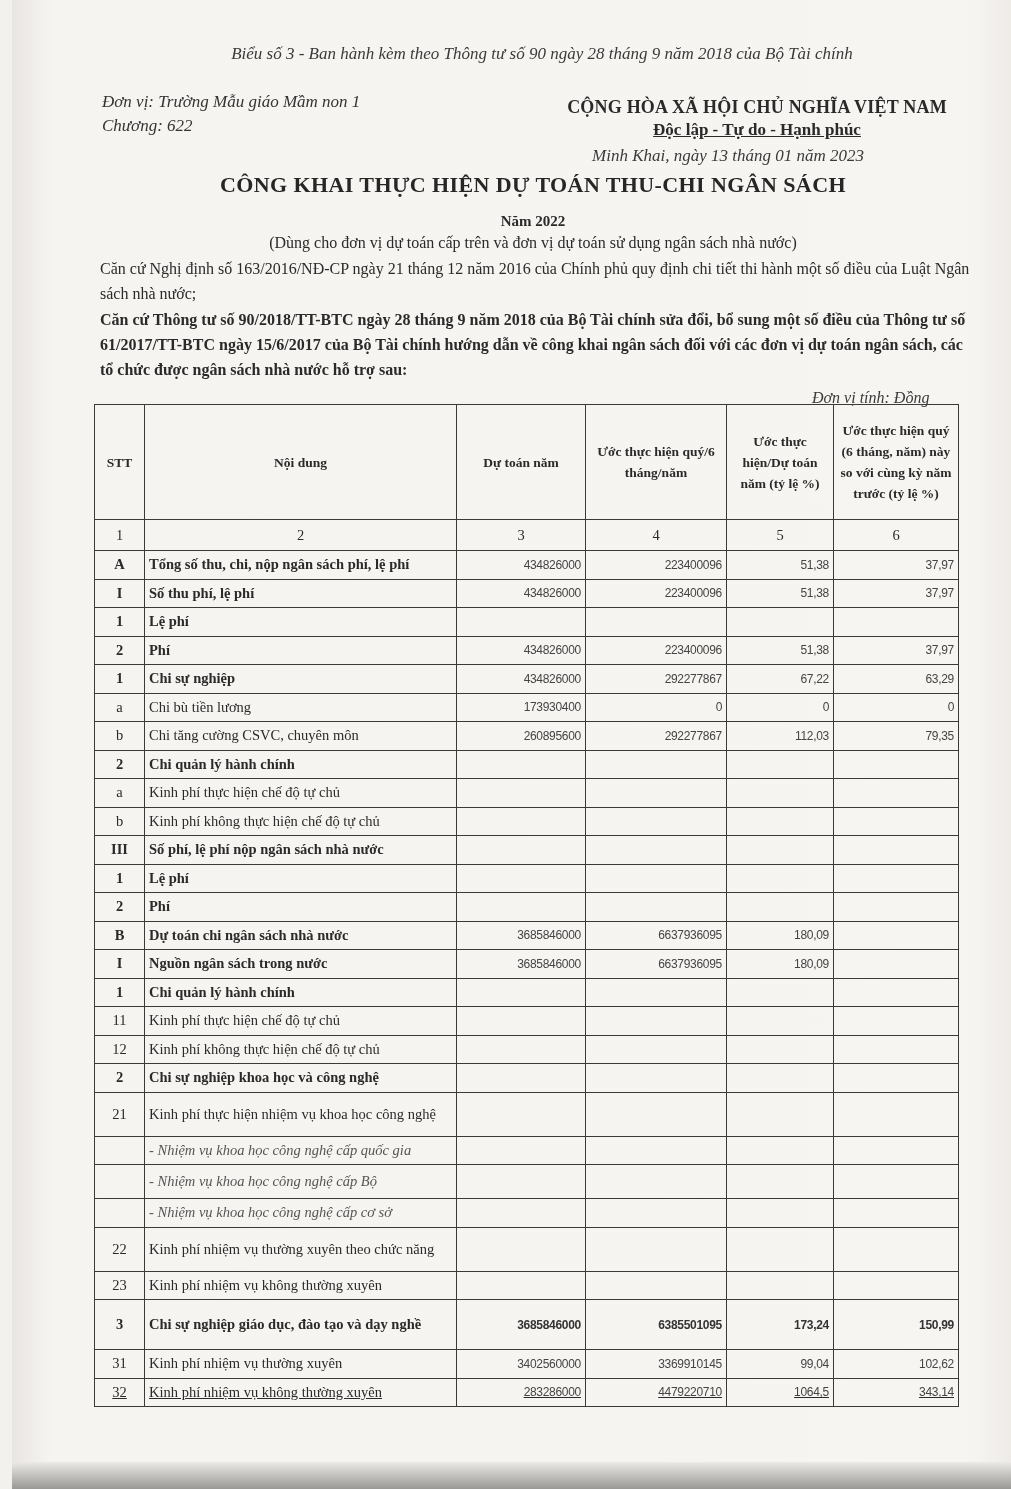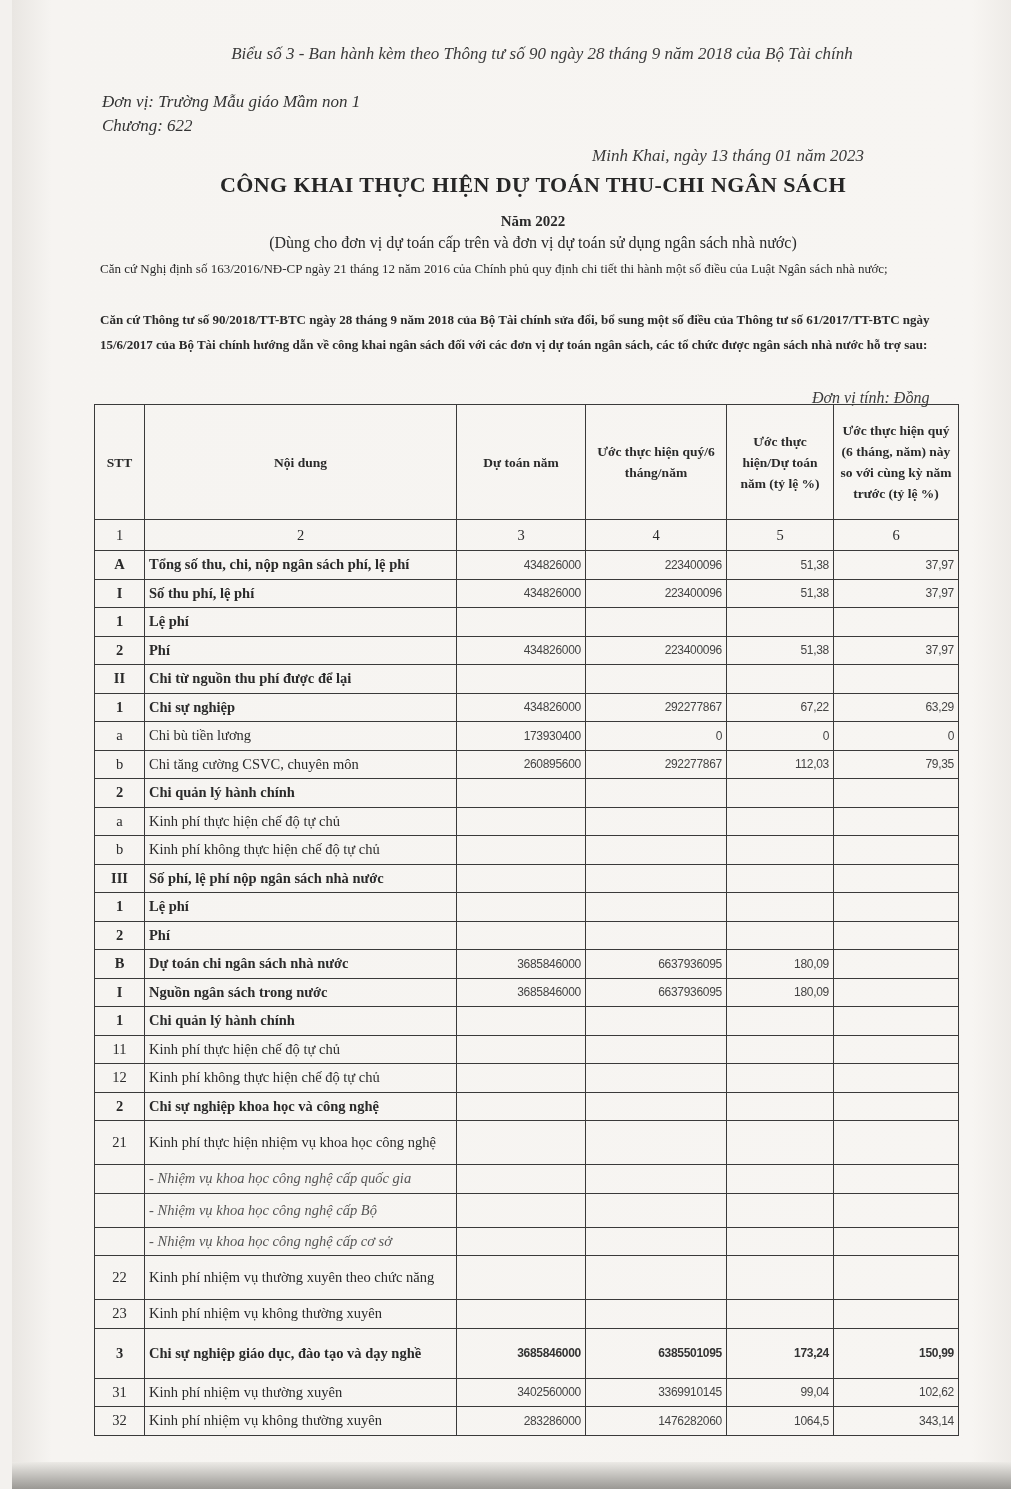--- a/index.html
+++ b/index.html
@@ -26,21 +26,21 @@
     .nation-block { position: absolute; left: 530px; top: 97px; width: 430px; text-align: center; }
     .nation-title { font-size: 18px; font-weight: bold; letter-spacing: 0.2px; color: #2a2a2a; }
     .motto { font-size: 17px; font-weight: bold; text-decoration: underline; margin-top: 2px; }
     .date-line { position: absolute; left: 580px; top: 146px; font-style: italic; font-size: 17px; color: #3a3a3a; }
     .doc-title {
       position: absolute; top: 172px; left: 0; width: 1042px; text-align: center;
       font-size: 22px; font-weight: bold; letter-spacing: 0.4px; color: #262626;
     }
     .year { position: absolute; top: 213px; left: 0; width: 1042px; text-align: center; font-weight: bold; font-size: 15px; }
     .usage { position: absolute; top: 234px; left: 0; width: 1042px; text-align: center; font-size: 16px; }
-    .basis { position: absolute; left: 88px; width: 870px; font-size: 13px; line-height: 25px; }
+    .basis { position: absolute; left: 88px; width: 870px; font-size: 16px; line-height: 25px; }
     .basis1 { top: 256px; }
     .basis2 { top: 307px; font-weight: bold; }
     .unit-note { position: absolute; left: 800px; top: 389px; font-style: italic; font-size: 16px; color: #3a3a3a; }
 
     table.budget {
       position: absolute; left: 82px; top: 404px;
       border-collapse: collapse; table-layout: fixed;
       font-size: 14.5px; color: #2a2a2a;
     }
     table.budget td, table.budget th {
@@ -60,20 +60,24 @@
 <body>
 
 <div class="page">
   <div class="form-ref">Biểu số 3 - Ban hành kèm theo Thông tư số 90 ngày 28 tháng 9 năm 2018 của Bộ Tài chính</div>
 
   <div class="unit-block">
     <div>Đơn vị: Trường Mẫu giáo Mầm non 1</div>
     <div>Chương: 622</div>
   </div>
 
+  <div class="nation-block">
+    <div class="nation-title">CỘNG HÒA XÃ HỘI CHỦ NGHĨA VIỆT NAM</div>
+    <div class="motto">Độc lập - Tự do - Hạnh phúc</div>
+  </div>
   <div class="date-line">Minh Khai, ngày 13 tháng 01 năm 2023</div>
 
   <div class="doc-title">CÔNG KHAI THỰC HIỆN DỰ TOÁN THU-CHI NGÂN SÁCH</div>
   <div class="year">Năm 2022</div>
   <div class="usage">(Dùng cho đơn vị dự toán cấp trên và đơn vị dự toán sử dụng ngân sách nhà nước)</div>
 
   <div class="basis basis1">Căn cứ Nghị định số 163/2016/NĐ-CP ngày 21 tháng 12 năm 2016 của Chính phủ quy định chi tiết thi hành một số điều của Luật Ngân sách nhà nước;</div>
   <div class="basis basis2">Căn cứ Thông tư số 90/2018/TT-BTC ngày 28 tháng 9 năm 2018 của Bộ Tài chính sửa đổi, bổ sung một số điều của Thông tư số 61/2017/TT-BTC ngày 15/6/2017 của Bộ Tài chính hướng dẫn về công khai ngân sách đối với các đơn vị dự toán ngân sách, các tổ chức được ngân sách nhà nước hỗ trợ sau:</div>
 
   <div class="unit-note">Đơn vị tính: Đồng</div>
@@ -132,28 +136,20 @@
         </tr>
         <tr class="bold" style="height: 28.5px;">
           <td class="c-stt">2</td>
           <td class="c-content">Phí</td>
           <td class="num">434826000</td>
           <td class="num">223400096</td>
           <td class="num">51,38</td>
           <td class="num">37,97</td>
         </tr>
         <tr class="bold" style="height: 28.5px;">
-          <td class="c-stt">II</td>
-          <td class="c-content">Chi từ nguồn thu phí được để lại</td>
-          <td class="num"></td>
-          <td class="num"></td>
-          <td class="num"></td>
-          <td class="num"></td>
-        </tr>
-        <tr class="bold" style="height: 28.5px;">
           <td class="c-stt">1</td>
           <td class="c-content">Chi sự nghiệp</td>
           <td class="num">434826000</td>
           <td class="num">292277867</td>
           <td class="num">67,22</td>
           <td class="num">63,29</td>
         </tr>
         <tr style="height: 28.5px;">
           <td class="c-stt">a</td>
           <td class="c-content">Chi bù tiền lương</td>
@@ -323,25 +319,25 @@
           <td class="num num-bold">150,99</td>
         </tr>
         <tr style="height: 28.5px;">
           <td class="c-stt">31</td>
           <td class="c-content">Kinh phí nhiệm vụ thường xuyên</td>
           <td class="num">3402560000</td>
           <td class="num">3369910145</td>
           <td class="num">99,04</td>
           <td class="num">102,62</td>
         </tr>
-        <tr style="height: 28.5px;">
+        <tr style="height: 28.5px; text-decoration: underline;">
           <td class="c-stt">32</td>
           <td class="c-content">Kinh phí nhiệm vụ không thường xuyên</td>
           <td class="num">283286000</td>
-          <td class="num">1476282060</td>
+          <td class="num">4479220710</td>
           <td class="num">1064,5</td>
           <td class="num">343,14</td>
         </tr>
       </tbody>
   </table>
 
   <div class="bottom-shadow"></div>
 </div>
 
 </body></html>

